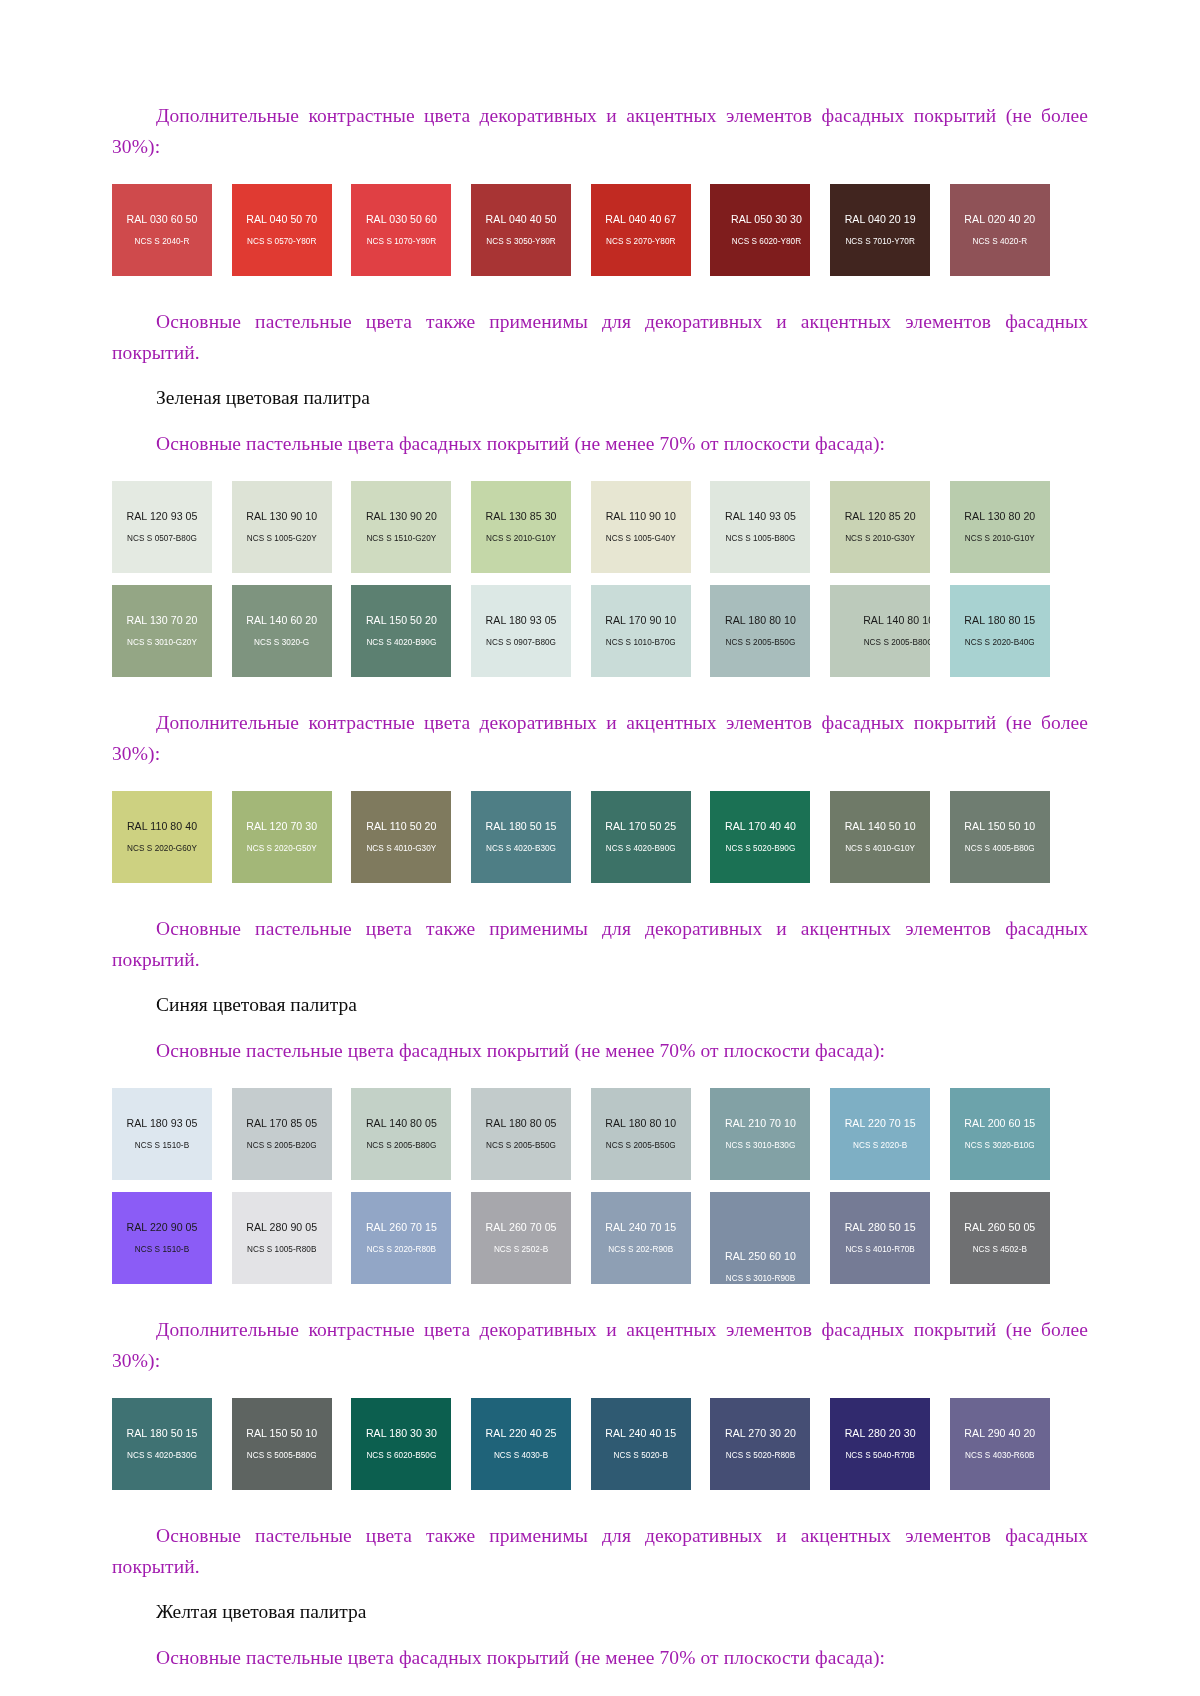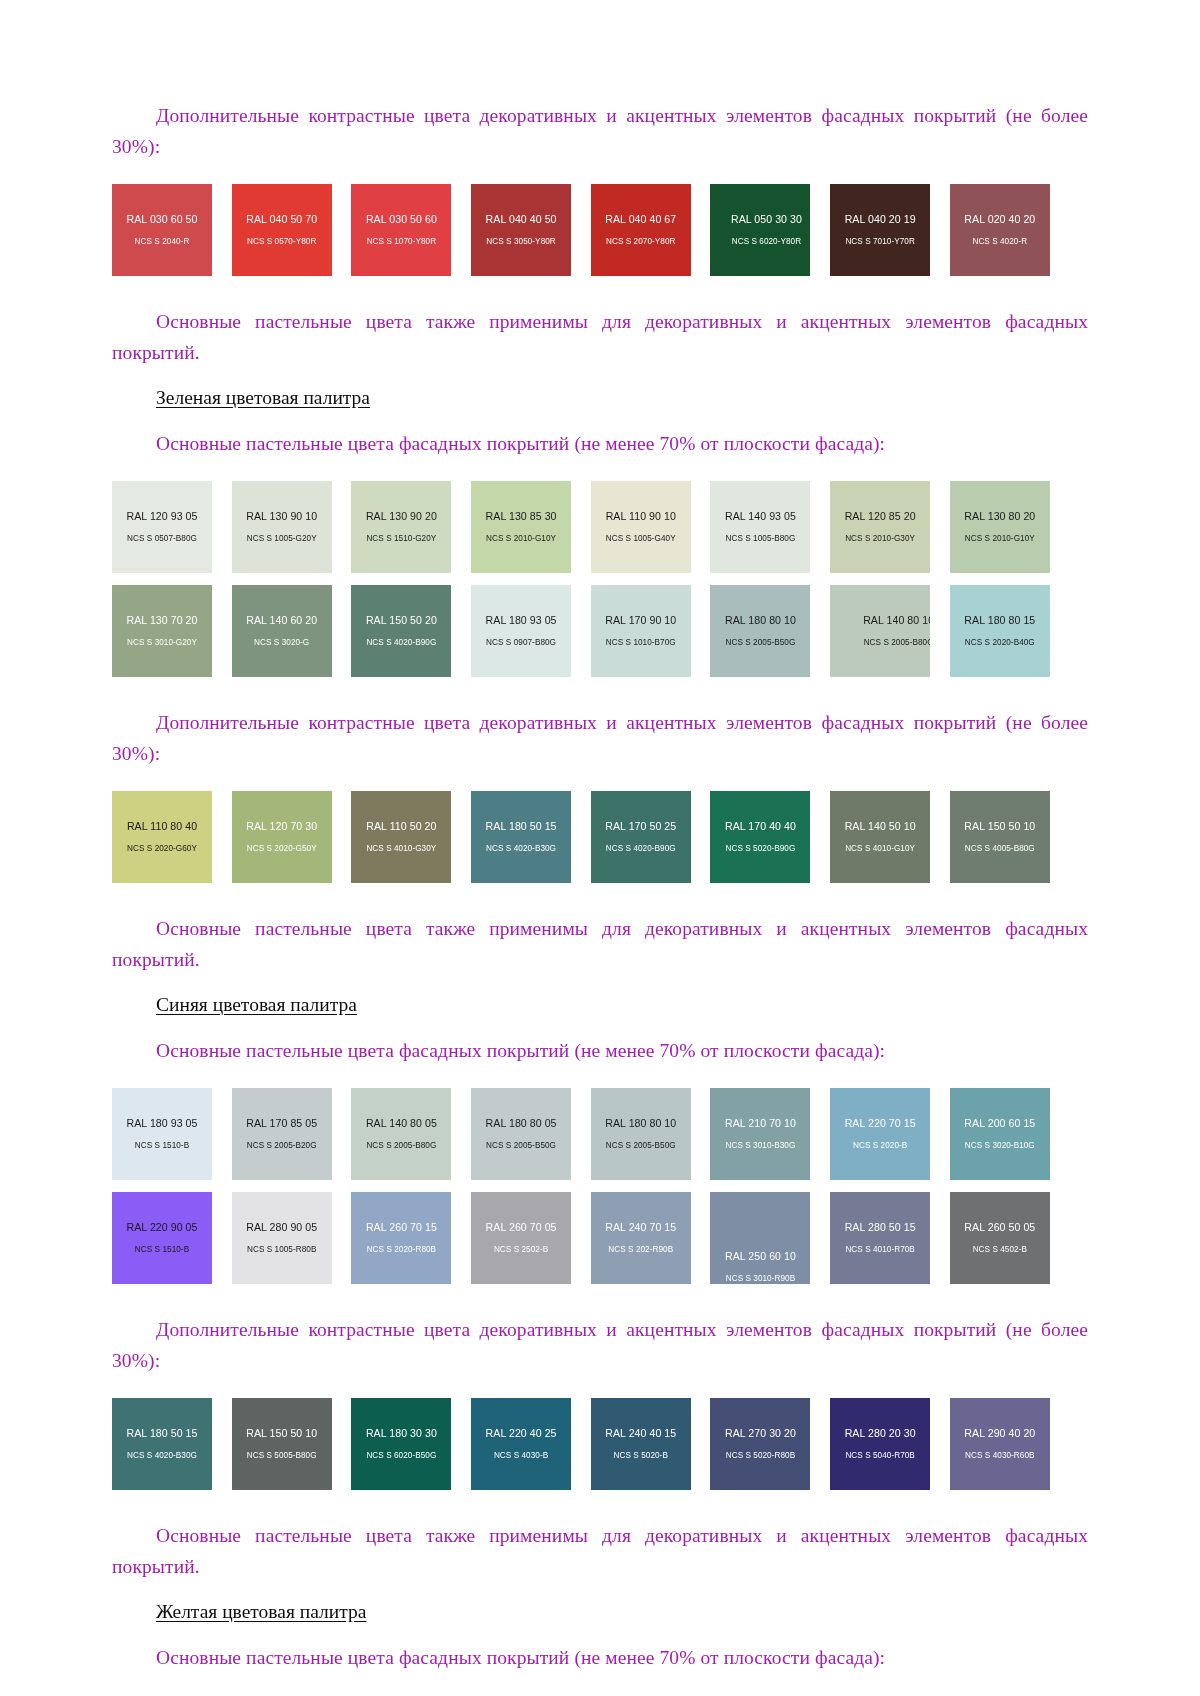--- a/index.html
+++ b/index.html
@@ -38,21 +38,20 @@
   .spacer-lg { height: 30px; }
   
   .palette-heading {
     margin: 0;
     padding-left: 44px;
     font-size: 19.5px;
     line-height: 32px;
     color: #0d0d0d;
   }
   .palette-heading span.u {
-    text-decoration: underline;
     text-underline-offset: 3px;
   }
   
   .swatch-row {
     display: flex;
     gap: 0;
     justify-content: flex-start;
     margin: 0;
     padding: 0;
   }
@@ -112,21 +111,21 @@
         <div class="ncs">NCS S 1070-Y80R</div>
       </div>
       <div class="swatch dark" style="background-color: rgb(168, 52, 52);">
         <div class="ral">RAL 040 40 50</div>
         <div class="ncs">NCS S 3050-Y80R</div>
       </div>
       <div class="swatch dark" style="background-color: rgb(193, 42, 34);">
         <div class="ral">RAL 040 40 67</div>
         <div class="ncs">NCS S 2070-Y80R</div>
       </div>
-      <div class="swatch dark" style="background-color: #14532d; padding-left: 12px;">
+      <div class="swatch dark" style="background-color: #7f1d1d; padding-left: 12px;">
         <div class="ral">RAL 050 30 30</div>
         <div class="ncs">NCS S 6020-Y80R</div>
       </div>
       <div class="swatch dark" style="background-color: rgb(65, 37, 31);">
         <div class="ral">RAL 040 20 19</div>
         <div class="ncs">NCS S 7010-Y70R</div>
       </div>
       <div class="swatch dark" style="background-color: rgb(143, 82, 87);">
         <div class="ral">RAL 020 40 20</div>
         <div class="ncs">NCS S 4020-R</div>

